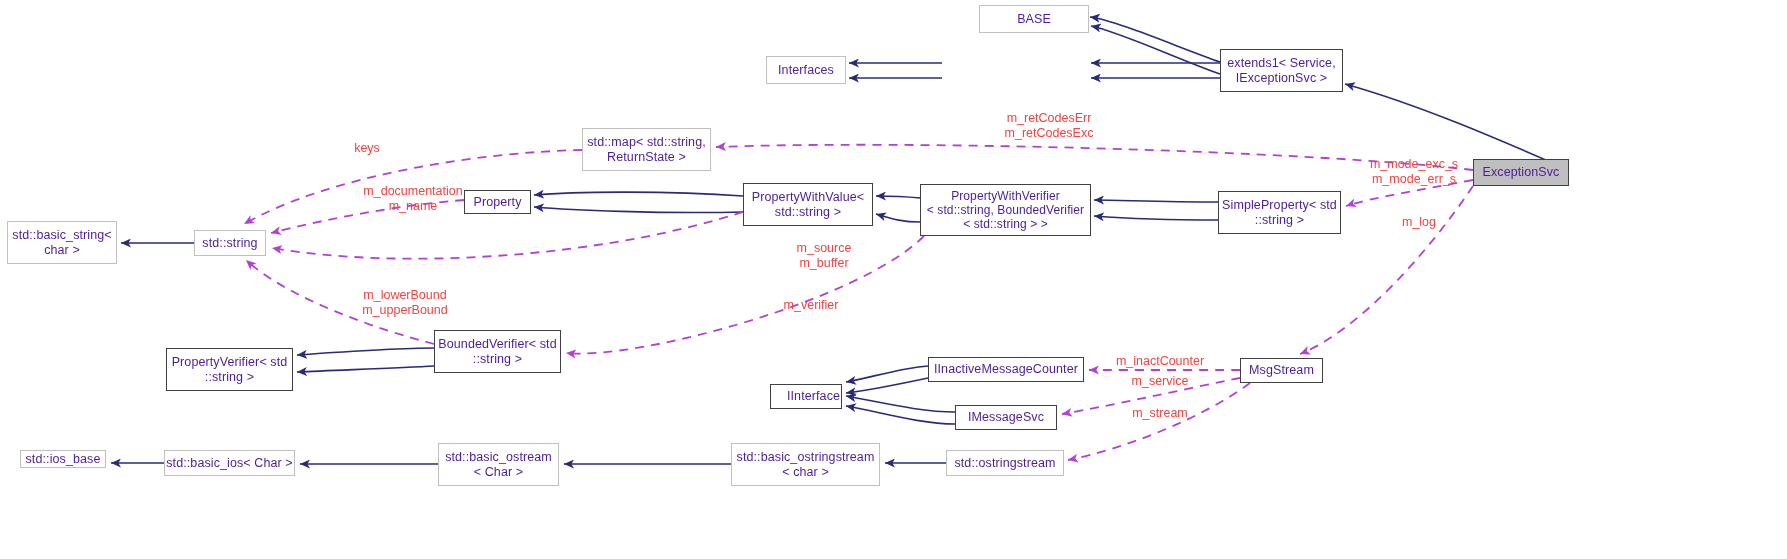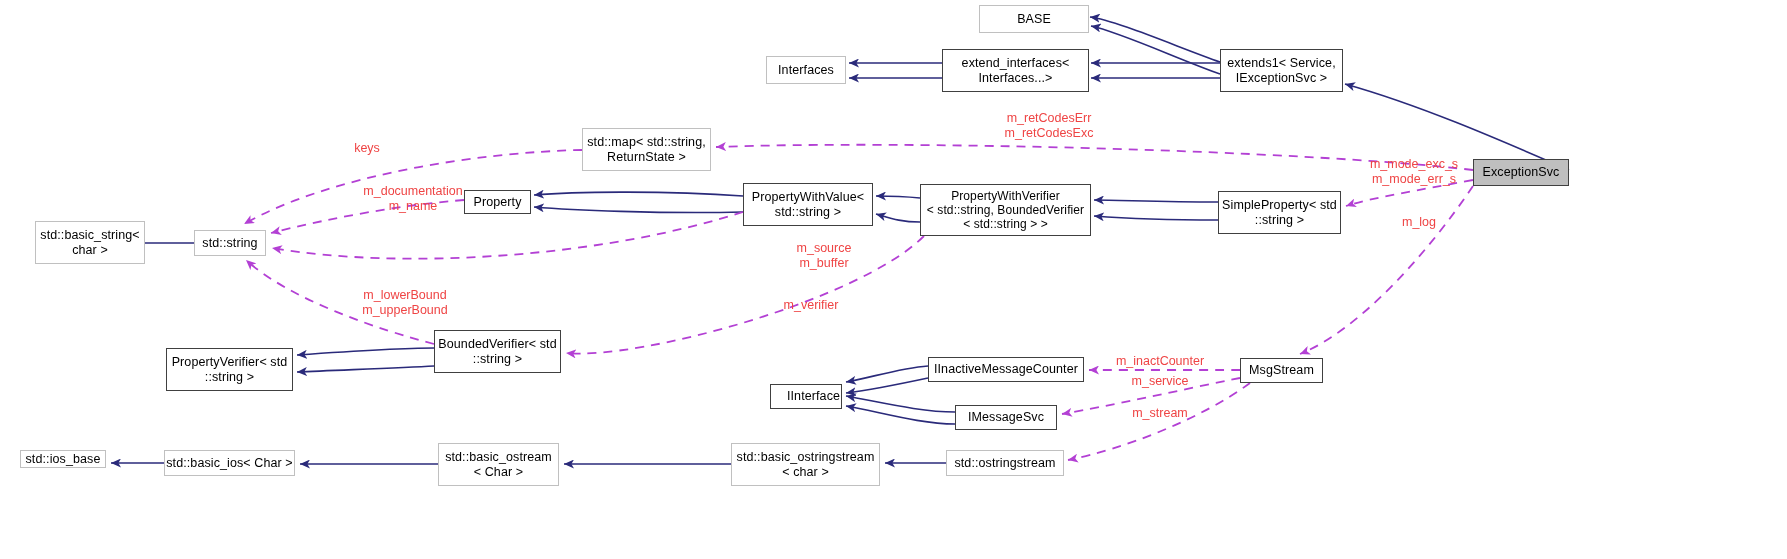--- a/index.html
+++ b/index.html
@@ -25,21 +25,21 @@
     height: 559px;
   }
   .node {
     position: absolute;
     box-sizing: border-box;
     display: flex;
     align-items: center;
     justify-content: center;
     text-align: center;
     background: #ffffff;
-    color: #000000;
+    color: #4c1d95;
     font-size: 12.5px;
     line-height: 15px;
     letter-spacing: 0.1px;
     white-space: pre-line;
     z-index: 3;
   }
   .node.solid {
     border: 1px solid #404040;
   }
   .node.light {
@@ -114,32 +114,30 @@
       <path d="M1240,370 C1200,370 1130,370 1089,370"></path>
       <path d="M1240,378 C1180,390 1110,406 1062,414"></path>
       <path d="M1250,383 C1200,420 1120,450 1068,460"></path>
     </g>
   </svg>
 
   <div class="node light" style="left:979px; top:5px; width:110px; height:28px;">BASE</div>
 
   <div class="node light" style="left:766px; top:56px; width:80px; height:28px;">Interfaces</div>
 
-  <div class="node solid" style="left:942px; top:49px; width:147px; height:43px;">extend_interfaces&lt;
-Interfaces...&gt;</div>
 
   <div class="node solid" style="left:1220px; top:49px; width:123px; height:43px;">extends1&lt; Service,
 IExceptionSvc &gt;</div>
 
   <div class="node current" style="left:1473px; top:159px; width:96px; height:27px;">ExceptionSvc</div>
 
   <div class="node light" style="left:582px; top:128px; width:129px; height:43px;">std::map&lt; std::string,
 ReturnState &gt;</div>
 
-  <div class="node light" style="left:7px; top:221px; width:110px; height:43px;margin-left:28px;">std::basic_string&lt;
+  <div class="node light" style="left:7px; top:221px; width:110px; height:43px;">std::basic_string&lt;
 char &gt;</div>
 
   <div class="node light" style="left:194px; top:230px; width:72px; height:26px;">std::string</div>
 
   <div class="node solid" style="left:464px; top:190px; width:67px; height:24px;">Property</div>
 
   <div class="node solid" style="left:743px; top:183px; width:130px; height:43px;">PropertyWithValue&lt;
 std::string &gt;</div>
 
   <div class="node solid" style="left:920px; top:184px; width:171px; height:52px; font-size:12px; line-height:14px;">PropertyWithVerifier

